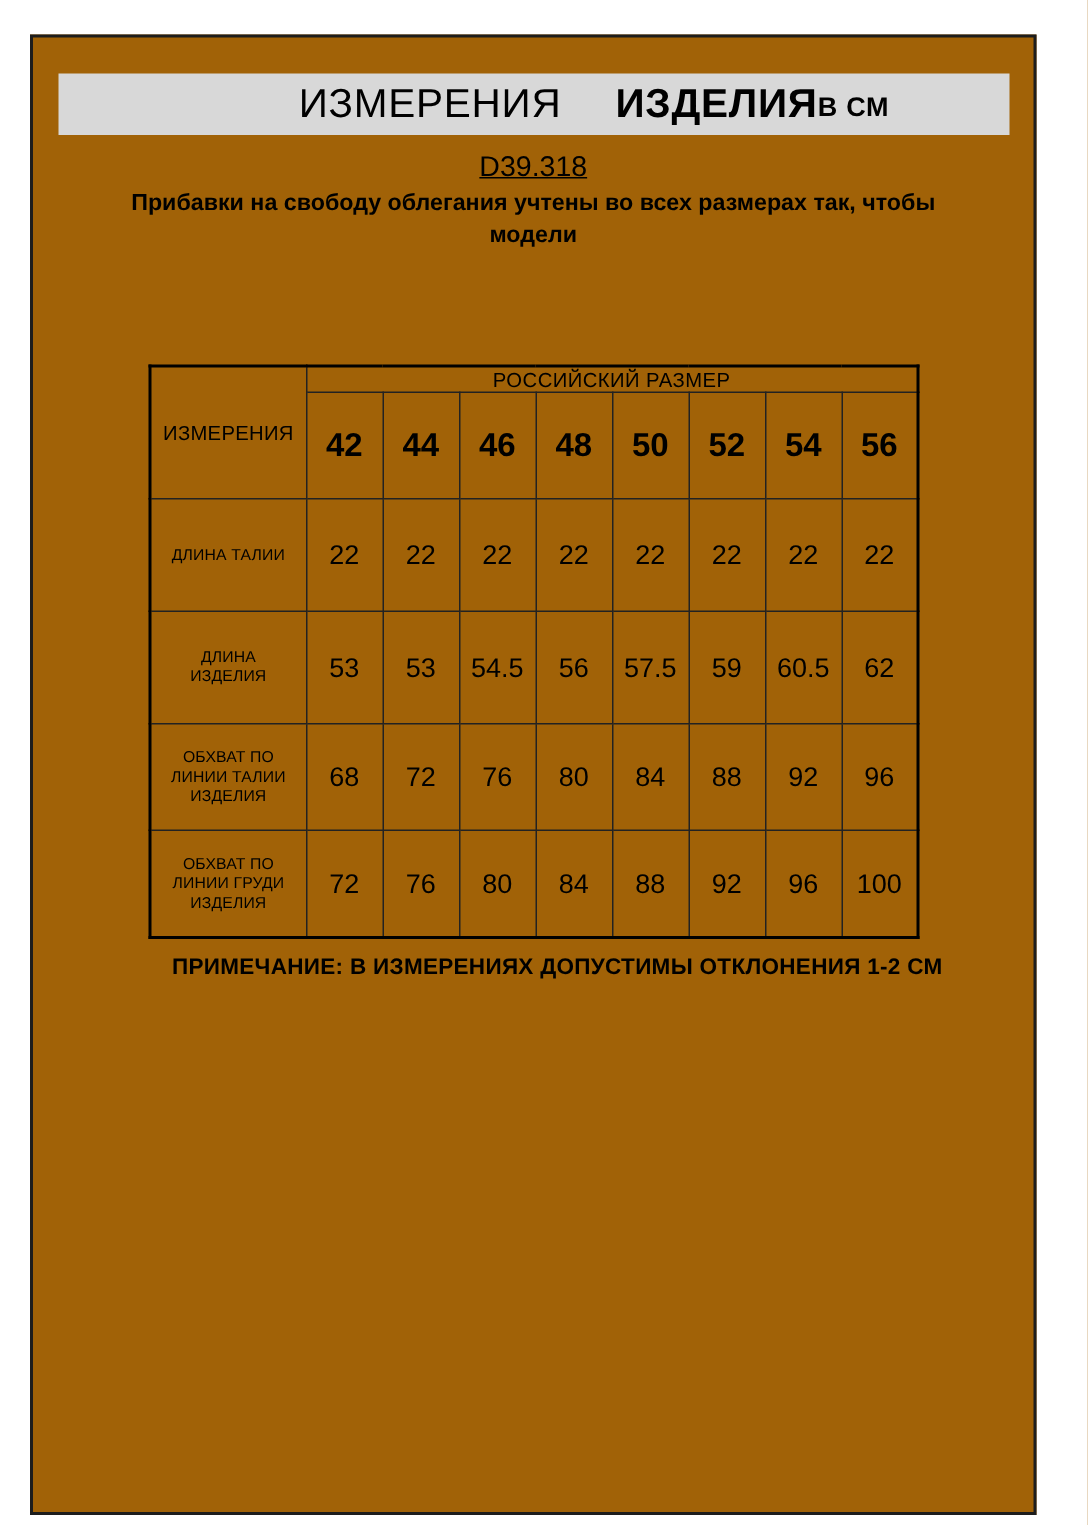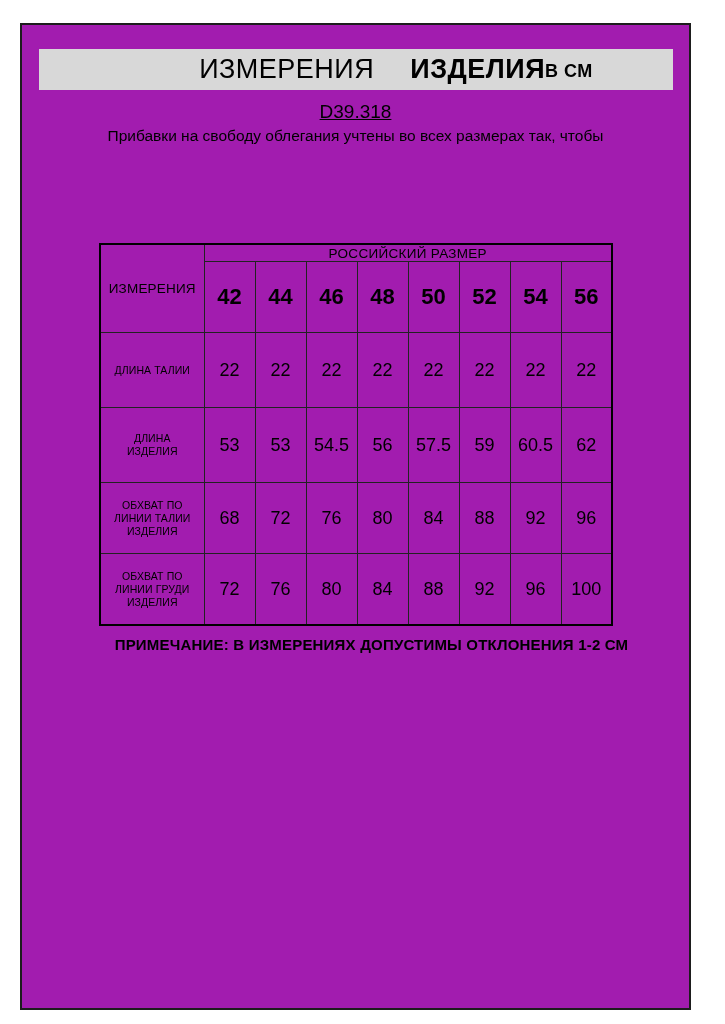--- a/index.html
+++ b/index.html
@@ -9,21 +9,21 @@
     font-family: "Liberation Sans", sans-serif;
     color: #000;
     -webkit-font-smoothing: antialiased;
   }
   .sheet {
     position: absolute;
     left: 20px; top: 23px;
     width: 671px; height: 987px;
     border: 2px solid #1d1d1d;
     box-sizing: border-box;
-    background: #a21caf;
+    background: #a16207;
   }
   .title-bar {
     position: absolute;
     left: 17px; top: 24px;
     width: 634px; height: 41px;
     background: var(--bar, #d8d8d8);
     display: flex;
     align-items: center;
     justify-content: center;
     padding-left: 80px;
@@ -32,21 +32,21 @@
   }
   .tw1 { font-size: 27px; letter-spacing: 0.5px; }
   .tw2 { font-size: 27px; font-weight: bold; margin-left: 36px; letter-spacing: 0.5px; }
   .tw3 { font-size: 18px; font-weight: bold; position: relative; top: 2px; letter-spacing: 0.5px; }
   .product-code {
     position: absolute; top: 76px; left: 0; width: 100%;
     text-align: center; font-size: 19px; text-decoration: underline;
   }
   .description {
     position: absolute; top: 100px; left: 0; width: 100%;
-    text-align: center; font-size: 15.5px; line-height: 21px;
+    text-align: center; font-size: 15.5px; line-height: 21px; font-weight: bold;
   }
   .size-table {
     position: absolute; left: 77px; top: 218px;
     border-collapse: collapse;
     table-layout: fixed;
     border: 2px solid #000;
   }
   .size-table td {
     border: 1.5px solid #222;
     text-align: center;
@@ -76,20 +76,21 @@
   <div class="title-bar">
     <span class="tw1">ИЗМЕРЕНИЯ</span>
     <span class="tw2">ИЗДЕЛИЯ</span>
     <span class="tw3">В СМ</span>
   </div>
 
   <div class="product-code">D39.318</div>
 
   <div class="description">
     <div class="desc-line">Прибавки на свободу облегания учтены во всех размерах так, чтобы</div>
+    <div class="desc-line">модели</div>
   </div>
 
   <table class="size-table">
     <colgroup>
       <col style="width:104px">
       <col style="width:51px">
         <col style="width:51px">
         <col style="width:51px">
         <col style="width:51px">
       <col style="width:51px">

